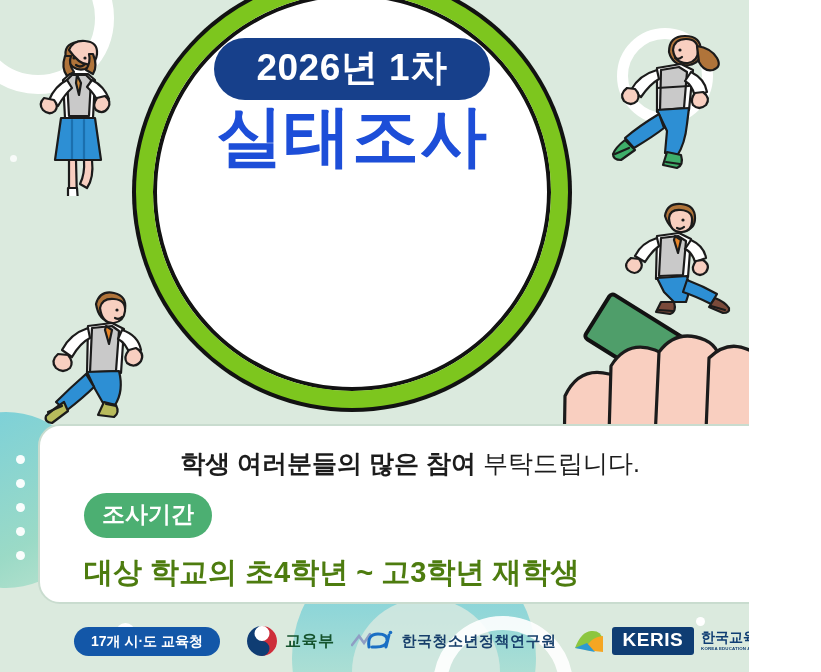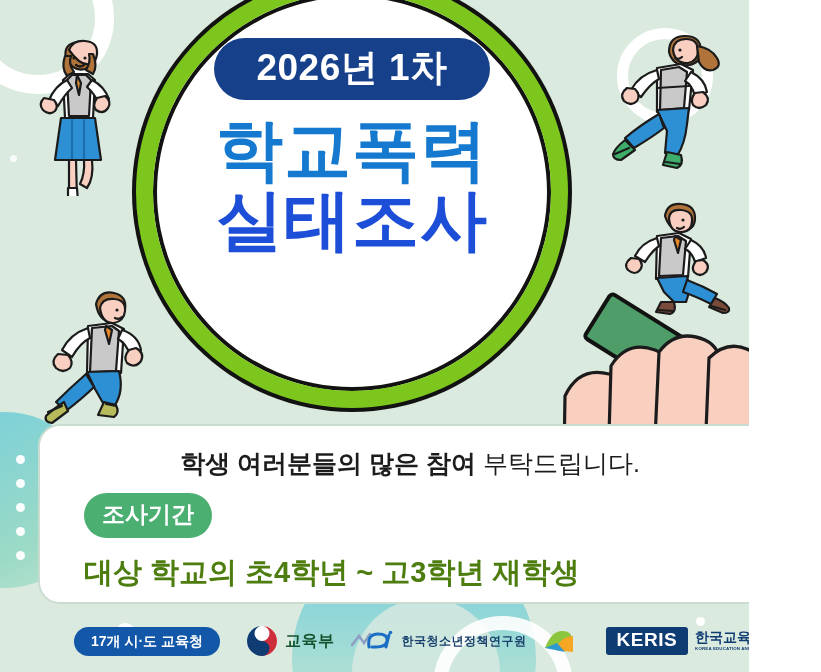--- a/index.html
+++ b/index.html
@@ -217,31 +217,30 @@
     white-space: nowrap;
     line-height: 1;
   }
   .org { display: flex; align-items: center; gap: 7px; white-space: nowrap; }
   .org-label {
     font-size: 16px;
     font-weight: bold;
     color: #14532d;
     letter-spacing: .5px;
   }
-  .org-label-nypi { color: #173f6b; font-size: 12px; }
+  .org-label-nypi { color: #173f6b; font-size: 15px; }
   .keris-box {
     background: #0f3d73;
     color: #ffffff;
     font-size: 19px;
     font-weight: bold;
     letter-spacing: .5px;
     padding: 3px 11px 4px;
     border-radius: 3px;
     line-height: 1.1;
-    margin-left: 24px;
   }
   .keris-text { display: flex; flex-direction: column; justify-content: center; }
   .keris-ko { font-size: 14px; font-weight: bold; color: #0f3d73; line-height: 1.1; }
   .keris-en {
     font-size: 4.4px;
     font-weight: bold;
     color: #0f3d73;
     letter-spacing: .15px;
     line-height: 1.3;
     margin-top: 1px;
@@ -373,21 +372,20 @@
       <path d="M100 52 q18 -24 46 -12 q17 8 15 30 l-2 134 l-66 0z"></path>
       <path d="M150 58 q20 -20 44 -6 q14 10 10 32 l-8 120 l-52 0z"></path>
       <path d="M6 160 q-8 28 12 46 q20 16 56 12 l126 0 l0 -56z" fill="#f9cfc0"></path>
     </g>
   </svg>
 
   <div class="magnifier-lens"></div>
 
   <div class="lens-content">
     <div class="year-badge">2026년 1차</div>
-    <div class="title-line title-1">학교폭력</div>
     <div class="title-line title-2">실태조사</div>
   </div>
 
   <div class="info-card">
     <div class="headline">
       <span class="hl-strong">학생 여러분들의 많은 참여</span><span class="hl-normal"> 부탁드립니다.</span>
     </div>
 
     <div class="info-row">
       <span class="pill">조사기간</span>

